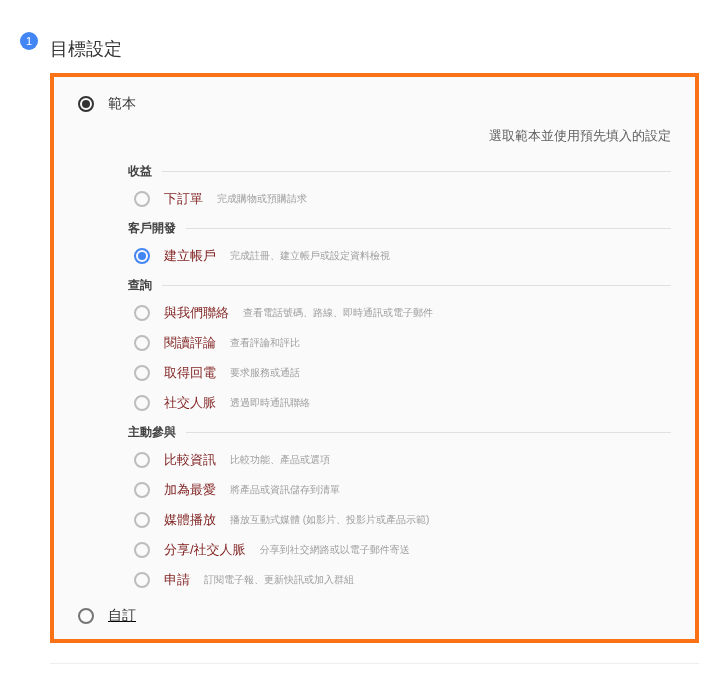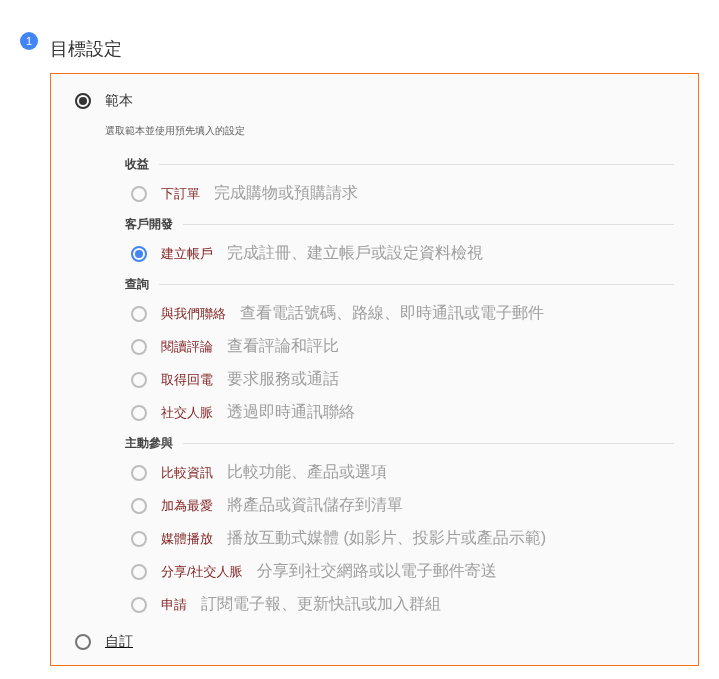--- a/index.html
+++ b/index.html
@@ -33,21 +33,21 @@
     }
     .step-title {
       font-size: 18px;
       color: #333;
       font-weight: 400;
       margin-top: 17px;
     }
     .content-panel {
       margin-left: 30px;
       background: #fafafa;
-      border: 1px solid #f97316;
+      border: 4px solid #f97316;
       padding: 18px 24px 14px 24px;
     }
     .main-option {
       display: flex;
       align-items: flex-start;
       cursor: pointer;
     }
     .main-radio {
       width: 16px;
       height: 16px;
@@ -71,23 +71,24 @@
       top: 2px;
       left: 2px;
     }
     .main-label {
       font-size: 14px;
       color: #333;
     }
     .subtitle {
       margin-left: 30px;
       margin-top: 14px;
-      font-size: 10px;
+      font-size: 13px;
       color: #616161;
       margin-bottom: 18px;
+      text-align: right;
     }
     .group {
       margin-left: 50px;
       margin-bottom: 12px;
     }
     .group-header {
       display: flex;
       align-items: center;
       margin-bottom: 10px;
     }
@@ -132,21 +133,21 @@
       top: 2px;
       left: 2px;
     }
     .sub-label {
       font-size: 13px;
       color: #7f1d1d;
       margin-right: 14px;
       white-space: nowrap;
     }
     .sub-desc {
-      font-size: 16px;
+      font-size: 10px;
       color: #9e9e9e;
     }
     .custom-section {
       margin-top: 18px;
       text-decoration: underline;
     }
     .footer {
       margin-left: 30px;
       margin-top: 20px;
       border-top: 1px solid #eee;

